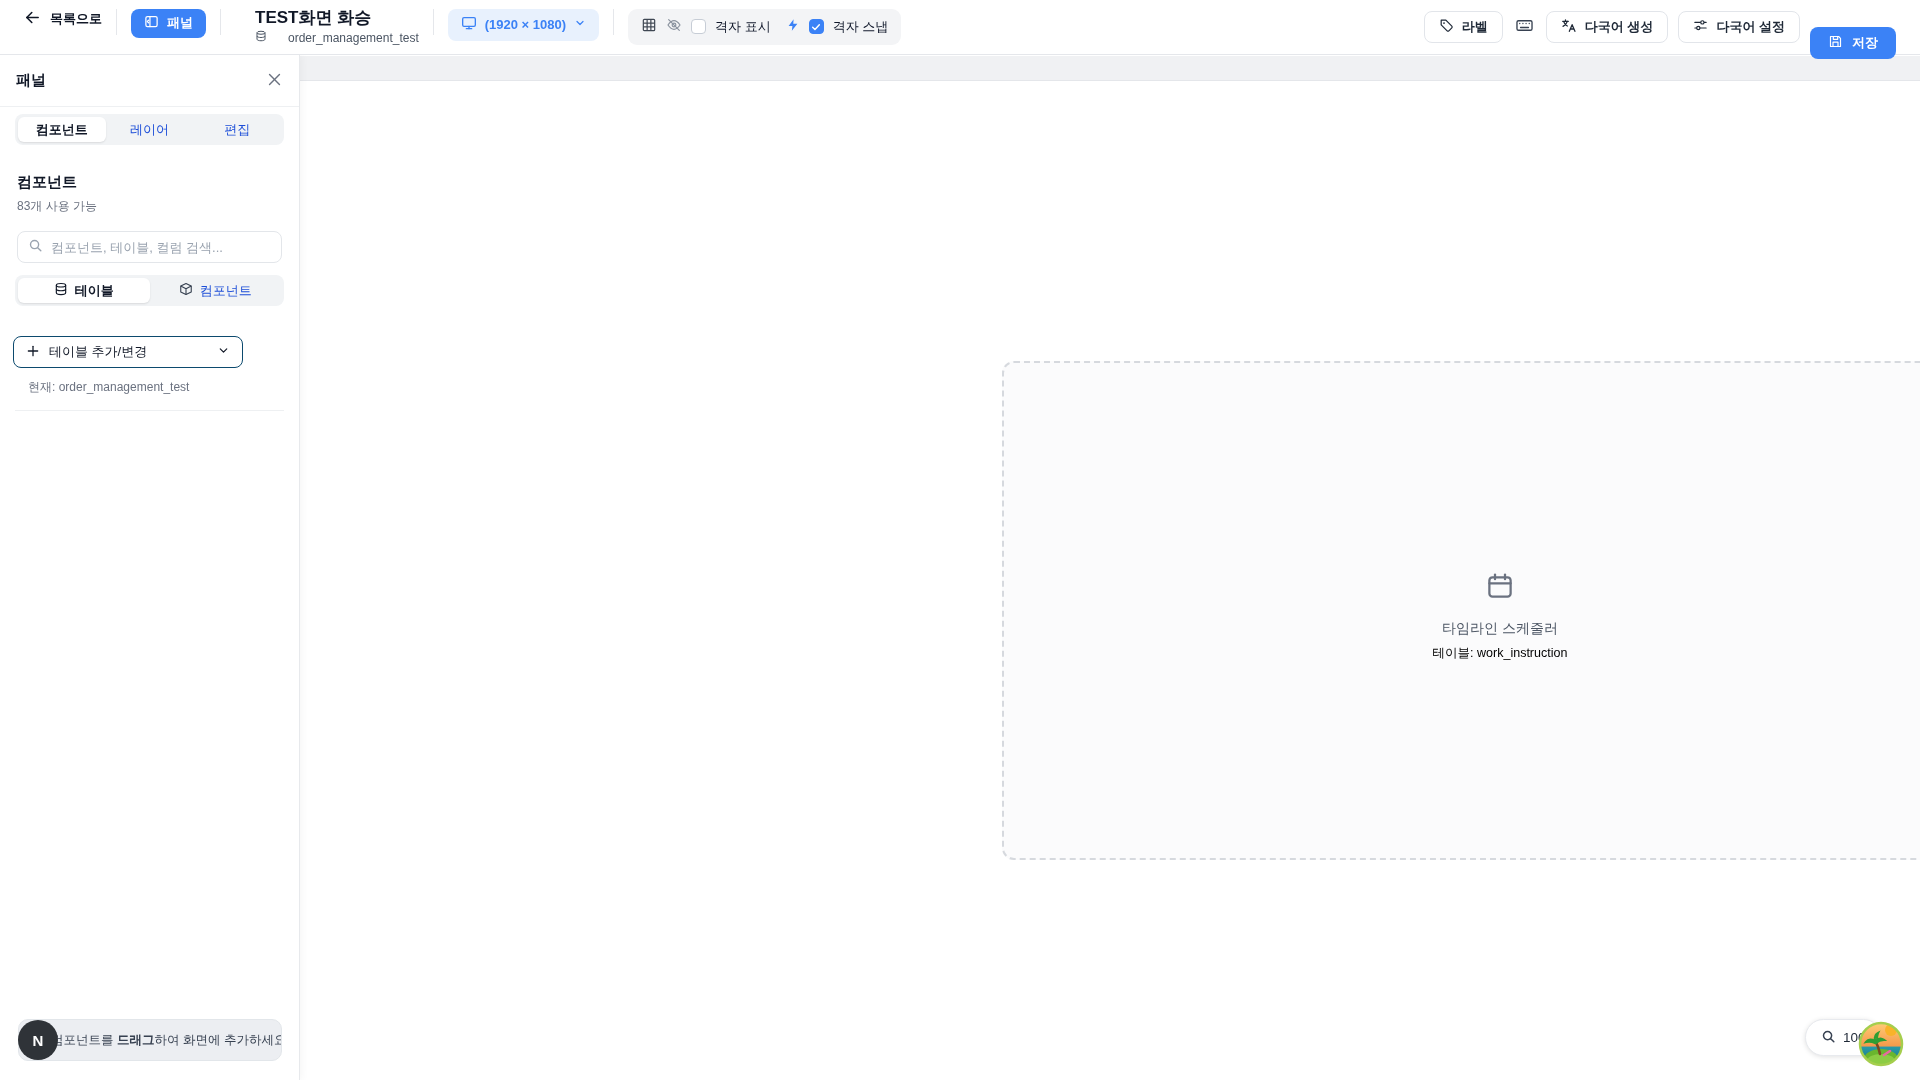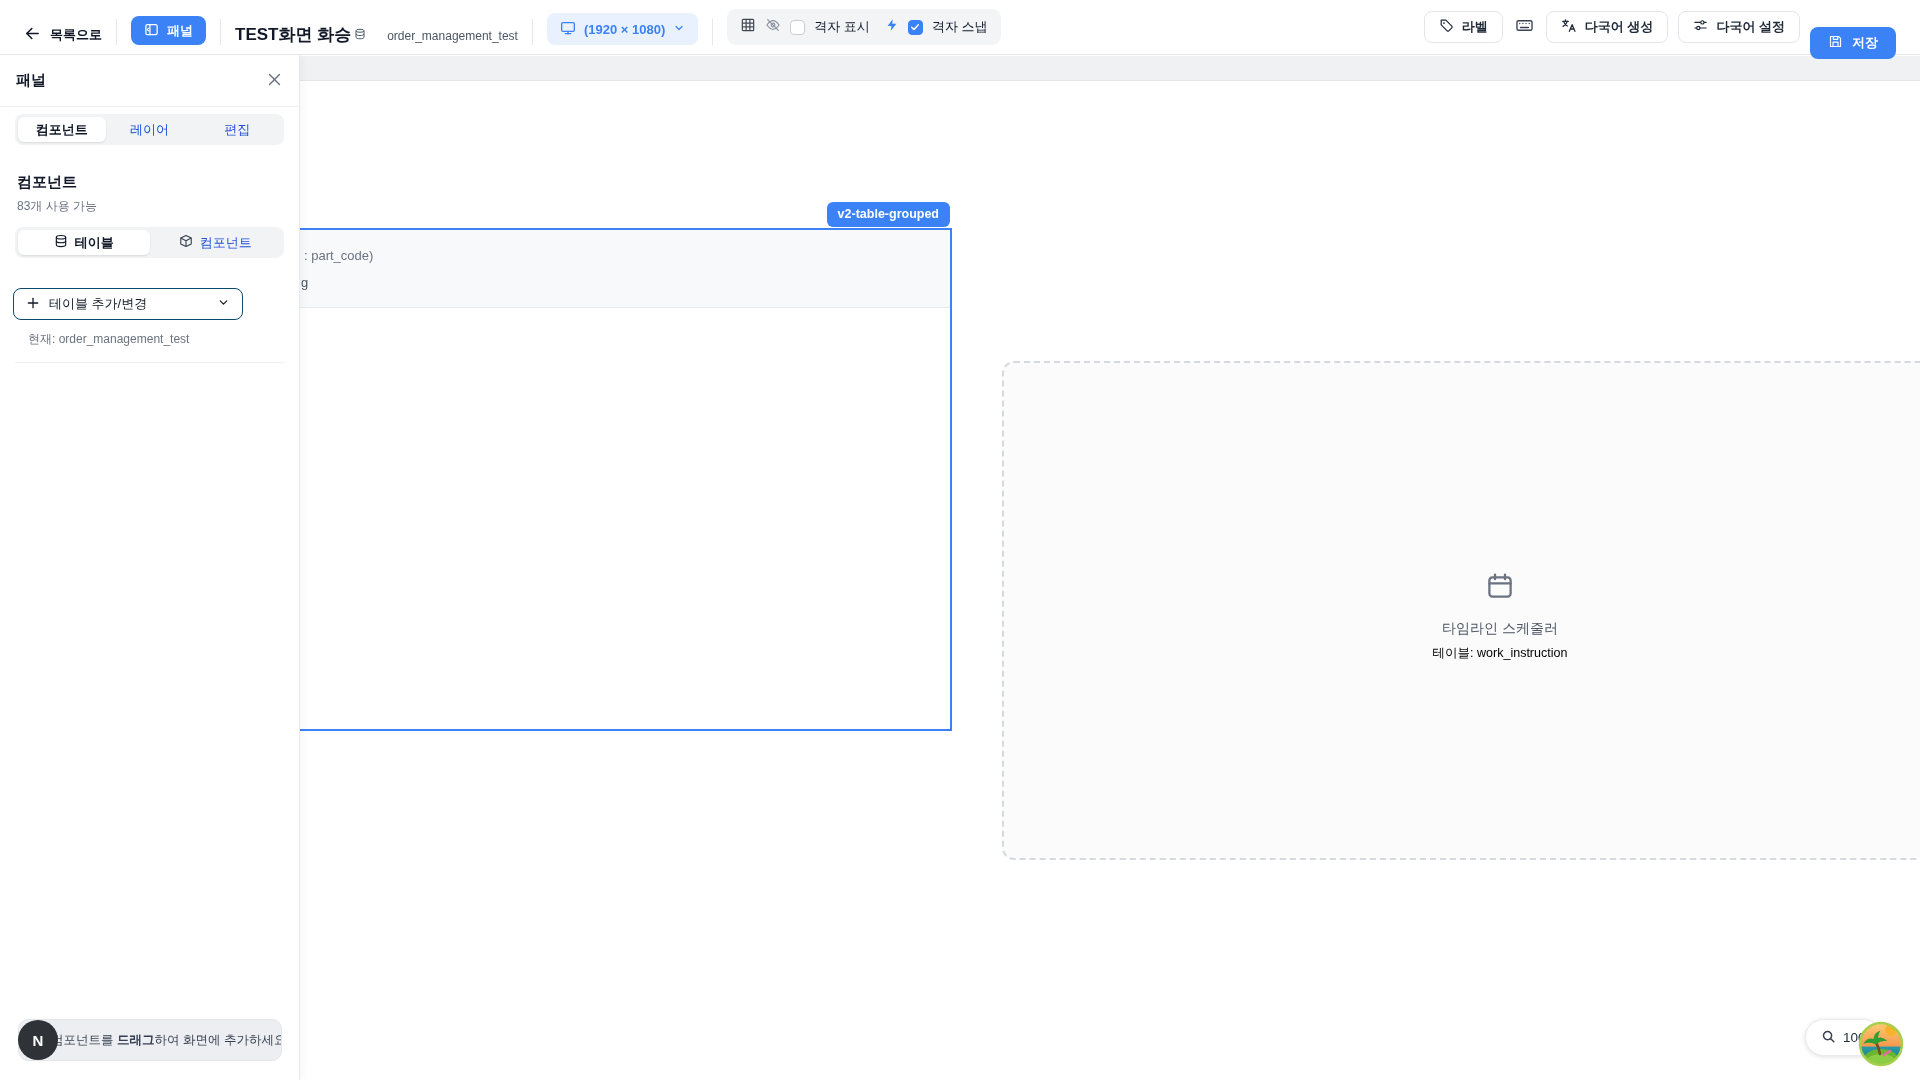--- a/index.html
+++ b/index.html
@@ -4,29 +4,29 @@
 <style>
   * { margin:0; padding:0; box-sizing:border-box; }
   html,body { width:1920px; height:1080px; overflow:hidden; background:#fff;
               font-family:"Liberation Sans","DejaVu Sans",sans-serif; }
   #app { position:relative; width:1920px; height:1080px; }
 
   
   .toolbar { position:absolute; left:0; top:0; width:1920px; height:55px; background:#fff;
              border-bottom:1px solid #e5e7eb; display:flex; align-items:center;
              padding:0 24px; z-index:40; }
-  .tb-left { display:flex; align-items:flex-end; }
+  .tb-left { display:flex; align-items:flex-start; }
   .tb-right { margin-left:auto; display:flex; align-items:center; gap:10px; }
   .vdiv { width:1px; height:26px; background:#e5e7eb; margin:0 14px; flex:0 0 auto; }
   .back-btn { display:flex; align-items:center; gap:9px; background:none; border:none;
               cursor:pointer; color:#111827; font-size:13px; font-weight:700; }
   .panel-btn { display:flex; align-items:center; gap:8px; background:#3b82f6; color:#fff;
                border:none; border-radius:8px; height:29px; padding:0 13px; font-size:13px;
                font-weight:600; cursor:pointer; }
-  .title-block { display:flex; flex-direction:row; justify-content:center; gap:3px; }
+  .title-block { display:flex; flex-direction:column; justify-content:center; gap:3px;margin-left:20px; }
   .screen-title { font-size:17px; font-weight:700; color:#111827; line-height:1.1; }
   .screen-sub { display:flex; align-items:center; gap:21px; font-size:12px; color:#4b5563; }
   .size-pill { display:flex; align-items:center; gap:8px; background:#e8f1fd; color:#3b82f6;
                border:none; border-radius:8px; height:32px; padding:0 13px; font-size:13px;
                font-weight:600; cursor:pointer; }
   .grid-group { display:flex; align-items:center; gap:9px; background:#f3f4f6;
                 border-radius:9px; height:36px; padding:0 13px; }
   .grid-group .glabel { font-size:13px; color:#0f172a; }
   .cbx { width:15px; height:15px; border-radius:4px; border:1px solid #c7cdd6; background:#fff;
          display:inline-flex; align-items:center; justify-content:center; cursor:pointer; }
@@ -108,27 +108,20 @@
   svg { flex:0 0 auto; }
 </style>
 </head>
 <body>
 
 <div id="app">
 
   <div class="canvas">
     <div class="canvas-strip"></div>
 
-    <div class="sel-comp">
-      <div class="comp-badge">v2-table-grouped</div>
-      <div class="comp-header">
-        <div class="comp-h-line1">: part_code)</div>
-        <div class="comp-h-line2">g</div>
-      </div>
-    </div>
 
     <div class="timeline-box">
       <div class="timeline-inner">
         <span>
           <svg width="30" height="30" viewBox="0 0 24 24" fill="none" stroke="#6b7280" stroke-width="1.8" stroke-linecap="round">
             <rect x="3.5" y="5" width="17" height="15.5" rx="2.5"></rect>
             <line x1="8" y1="2.8" x2="8" y2="6.5"></line>
               <line x1="16" y1="2.8" x2="16" y2="6.5"></line>
             <line x1="3.5" y1="9.8" x2="20.5" y2="9.8"></line>
           </svg>
@@ -333,20 +326,29 @@
 
     <div class="seg">
       <div class="seg-item active">컴포넌트</div>
       <div class="seg-item">레이어</div>
       <div class="seg-item">편집</div>
     </div>
 
     <div class="sec-head">컴포넌트</div>
     <div class="sec-count">83개 사용 가능</div>
 
+    <div class="search-box">
+      <span>
+        <svg width="15" height="15" viewBox="0 0 24 24" fill="none" stroke="#9aa3af" stroke-width="2.2" stroke-linecap="round">
+          <circle cx="10.5" cy="10.5" r="6.5"></circle>
+            <line x1="15.5" y1="15.5" x2="20.5" y2="20.5"></line>
+        </svg>
+      </span>
+      <input type="text" placeholder="컴포넌트, 테이블, 컬럼 검색..." style="">
+    </div>
 
     <div class="seg seg2">
       <div class="seg-item active">
         <span>
           <svg width="14" height="14" viewBox="0 0 24 24" fill="none" stroke="#111827" stroke-width="2">
             <ellipse cx="12" cy="5.5" rx="8" ry="3"></ellipse>
             <path d="M4 5.5v13c0 1.7 3.6 3 8 3s8-1.3 8-3v-13"></path>
             <path d="M4 12c0 1.7 3.6 3 8 3s8-1.3 8-3"></path>
           </svg>
         </span>

